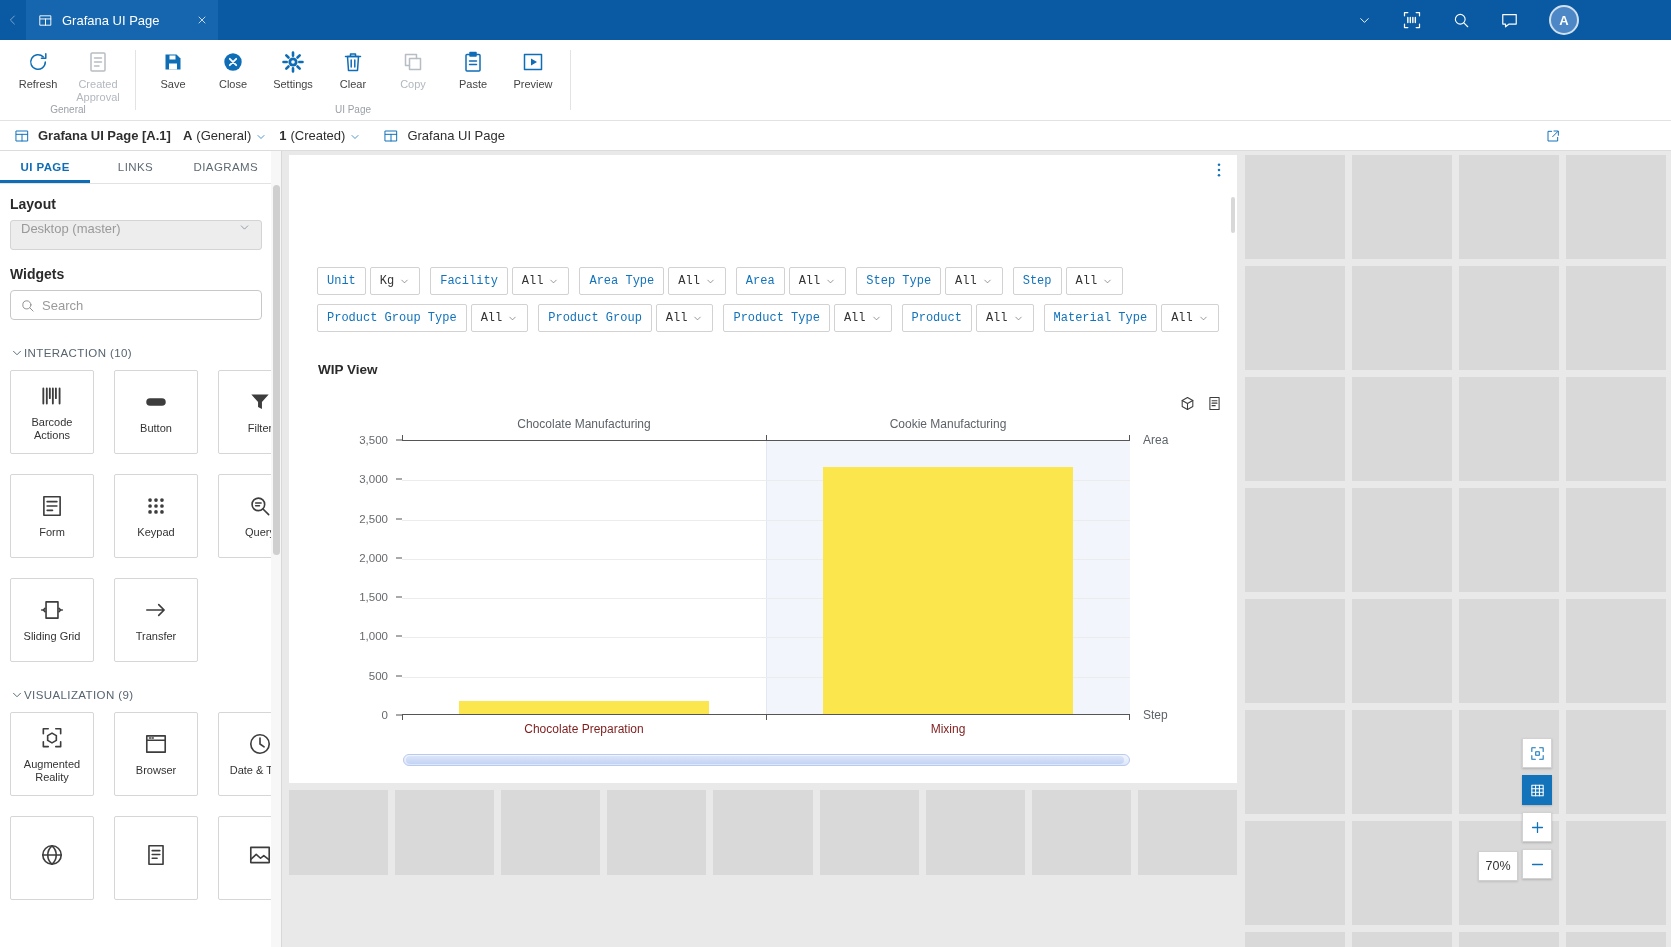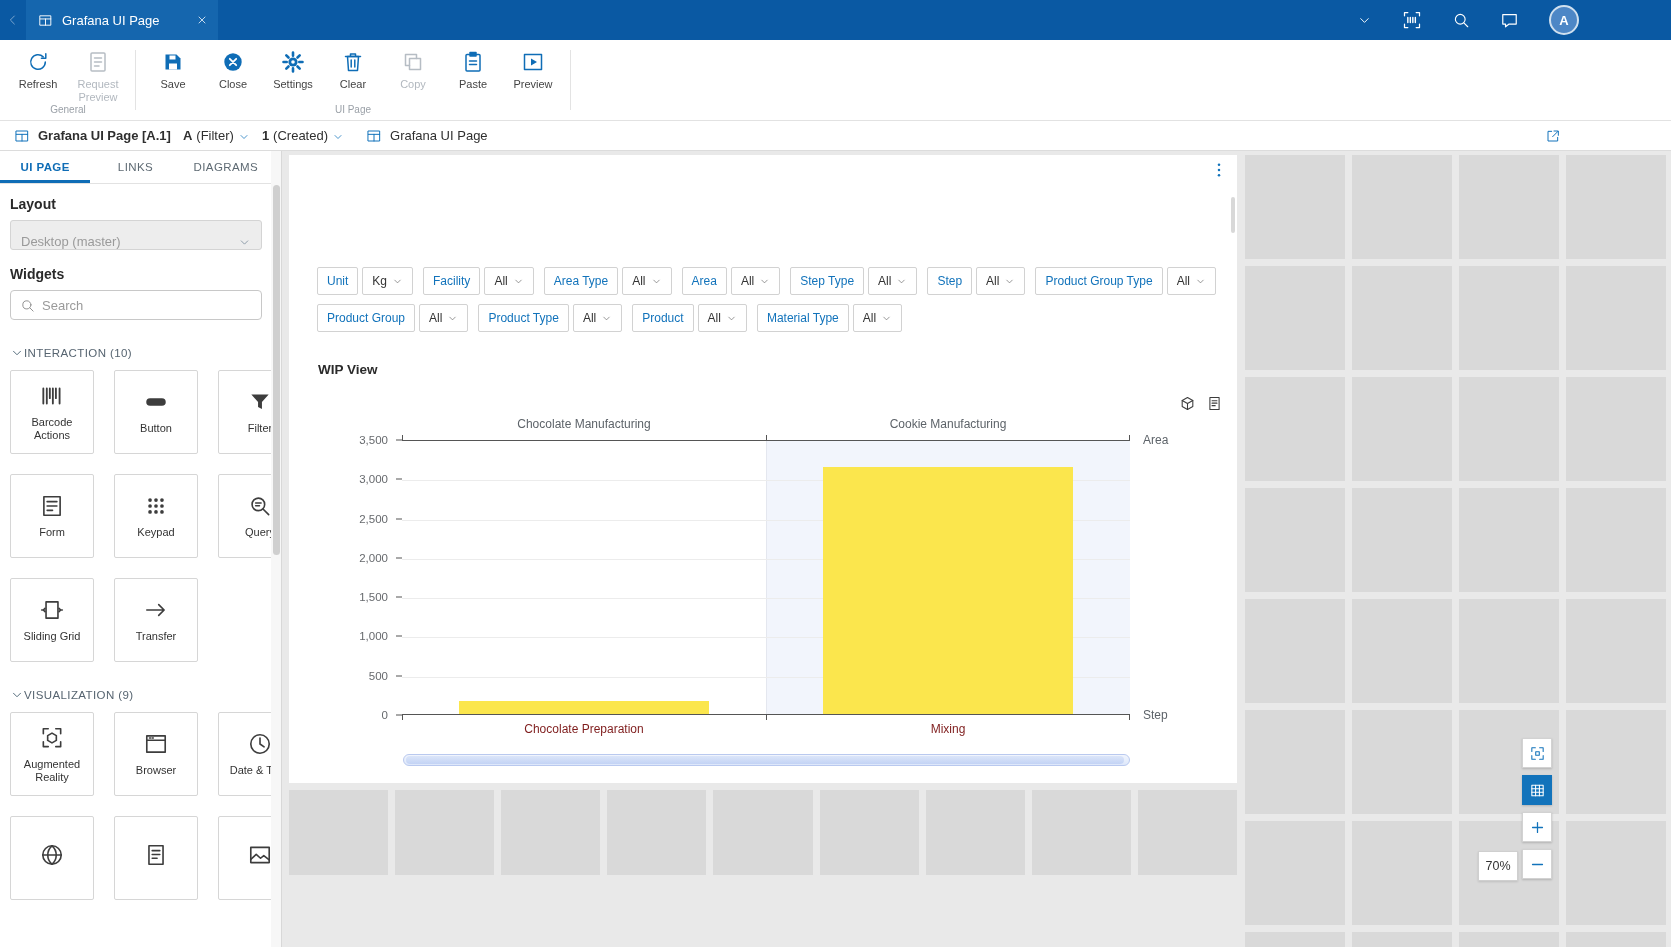--- a/index.html
+++ b/index.html
@@ -42,39 +42,39 @@
 
   
   .sidebar{position:absolute;left:0;top:151px;width:282px;height:796px;background:#fff;border-right:1px solid #d8d8d8;z-index:3;}
   .side-scroll-track{position:absolute;right:0;top:0;width:10px;height:100%;background:#f7f7f7;}
   .side-scroll-thumb{position:absolute;right:1px;top:34px;width:7px;height:370px;background:#cfcfcf;border-radius:4px;cursor:pointer;}
   .side-tabs{display:flex;height:33px;border-bottom:1px solid #e2e2e2;margin-right:10px;}
   .side-tab{flex:1;display:flex;align-items:center;justify-content:center;font-size:11.5px;letter-spacing:.4px;color:#5e6a73;cursor:pointer;}
   .side-tab.active{color:#0f6db6;box-shadow:inset 0 -3px 0 #0f6db6;font-weight:bold;}
   .side-body{padding:12px 10px 18px;width:272px;height:763px;overflow:hidden;}
   .side-h{font-size:14px;font-weight:bold;color:#2a2a2a;margin-bottom:8px;}
-  .layout-select{height:30px;background:#ededed;border:1px solid #d4d4d4;border-radius:3px;display:flex;align-items:flex-end;padding:0 10px;color:#9a9a9a;font-size:13px;margin-bottom:16px;cursor:default;}
+  .layout-select{height:30px;background:#ededed;border:1px solid #d4d4d4;border-radius:3px;display:flex;align-items:flex-start;padding:0 10px;color:#9a9a9a;font-size:13px;margin-bottom:16px;cursor:default;}
   .layout-select .caret{margin-left:auto;color:#7a8b9b;display:flex;}
   .search-box{height:30px;border:1px solid #c8c8c8;border-radius:4px;display:flex;align-items:center;gap:7px;padding:0 9px;color:#8b8b8b;background:#fff;}
   .search-box input{border:none;outline:none;flex:1;font-size:13px;font-family:inherit;color:#333;min-width:0;}
   .search-box input::placeholder{color:#9a9a9a;}
   .sec-header{display:flex;align-items:center;margin:26px 0 10px;font-size:11.5px;letter-spacing:.4px;color:#566470;cursor:pointer;}
   .sec-chevron{color:#3f5a6b;display:flex;}
   .tile-grid{display:grid;grid-template-columns:repeat(3,84px);gap:20px;}
   .tile{height:84px;border:1px solid #d6d6d6;border-radius:2px;background:#fff;display:flex;flex-direction:column;align-items:center;justify-content:center;gap:7px;cursor:pointer;}
   .tile-icon{color:#3d3d3d;display:flex;}
   .tile-label{font-size:11px;color:#333;text-align:center;line-height:1.15;padding:0 3px;}
 
   
   .canvas{position:absolute;left:289px;top:155px;width:948px;height:628px;background:#fff;z-index:2;}
   .canvas-kebab{position:absolute;top:6px;right:9px;color:#1273bb;cursor:pointer;}
   .canvas-vscroll{position:absolute;top:42px;right:2px;width:4px;height:36px;background:#d8d8d8;border-radius:2px;cursor:pointer;}
   .filters{position:absolute;left:28px;top:112px;width:912px;display:flex;flex-wrap:wrap;gap:9px 10px;}
   .chip-pair{display:flex;gap:4px;}
-  .chip{height:28px;display:flex;align-items:center;border:1px solid #d2d2d2;border-radius:2px;padding:0 9px;font-size:12px;background:#fff;cursor:pointer;white-space:nowrap;}
+  .chip{height:28px;display:flex;align-items:center;border:1px solid #d2d2d2;border-radius:2px;padding:0 9px;font-size:12px;background:#fff;cursor:pointer;white-space:nowrap;font-family:Liberation Mono, monospace;}
   .chip-label{color:#1273bb;}
   .chip-value{color:#333;gap:5px;}
   .chip-caret{color:#6b6b6b;}
   .panel-title{position:absolute;left:29px;top:207px;font-size:13.5px;font-weight:bold;color:#2b2b2b;}
   .panel-icons{position:absolute;top:240px;right:14px;display:flex;gap:10px;color:#3c3c3c;}
   .panel-icons span{display:flex;cursor:pointer;}
 
   
   .plot{position:absolute;left:113px;top:285px;width:728px;height:275px;border-top:1px solid #555;border-bottom:1px solid #555;}
   .plot-band{position:absolute;left:50%;top:0;width:50%;height:100%;background:#f2f5fc;border-left:1px solid #e4e7ef;}
@@ -168,21 +168,21 @@
           </span>
           <span class="tb-label">Refresh</span>
         </div>
         <div class="tb-btn disabled">
           <span class="tb-icon">
             <svg viewBox="0 0 24 24" width="24" height="24" fill="none" stroke="currentColor" stroke-width="1.5" stroke-linecap="round" stroke-linejoin="round">
               <rect x="5" y="3" width="14" height="18" rx="1"></rect>
               <path d="M8.5 8h7M8.5 12h7M8.5 16h4.5"></path>
             </svg>
           </span>
-          <span class="tb-label">Request Preview</span>
+          <span class="tb-label">Created Approval</span>
         </div>
       </div>
       <div class="group-label">General</div>
     </div>
     <div class="tb-divider"></div>
     <div class="tgroup">
       <div class="btn-row">
         <div class="tb-btn">
           <span class="tb-icon">
             <svg viewBox="0 0 24 24" width="24" height="24" fill="none" stroke="currentColor" stroke-width="1.5" stroke-linecap="round" stroke-linejoin="round">
@@ -259,21 +259,21 @@
 <div class="breadcrumb">
   <span class="bc-icon">
       <svg viewBox="0 0 24 24" width="16" height="16" fill="none" stroke="currentColor" stroke-width="1.5" stroke-linecap="round" stroke-linejoin="round">
         <rect x="3.5" y="4.5" width="17" height="15"></rect>
         <path d="M3.5 9.5h17M12 9.5v10"></path>
       </svg>
     </span>
   <span class="bc-title">Grafana UI Page [A.1]</span>
   <span class="bc-chip">
     <b>A</b>
-    <span>(Filter)</span>
+    <span>(General)</span>
     <span class="bc-caret">
         <svg viewBox="0 0 24 24" width="12" height="12" fill="none" stroke="currentColor" stroke-width="1.5" stroke-linecap="round" stroke-linejoin="round">
           <path d="M6 9l6 6 6-6"></path>
         </svg>
       </span>
   </span>
   <span class="bc-chip">
     <b>1</b>
     <span>(Created)</span>
     <span class="bc-caret">

